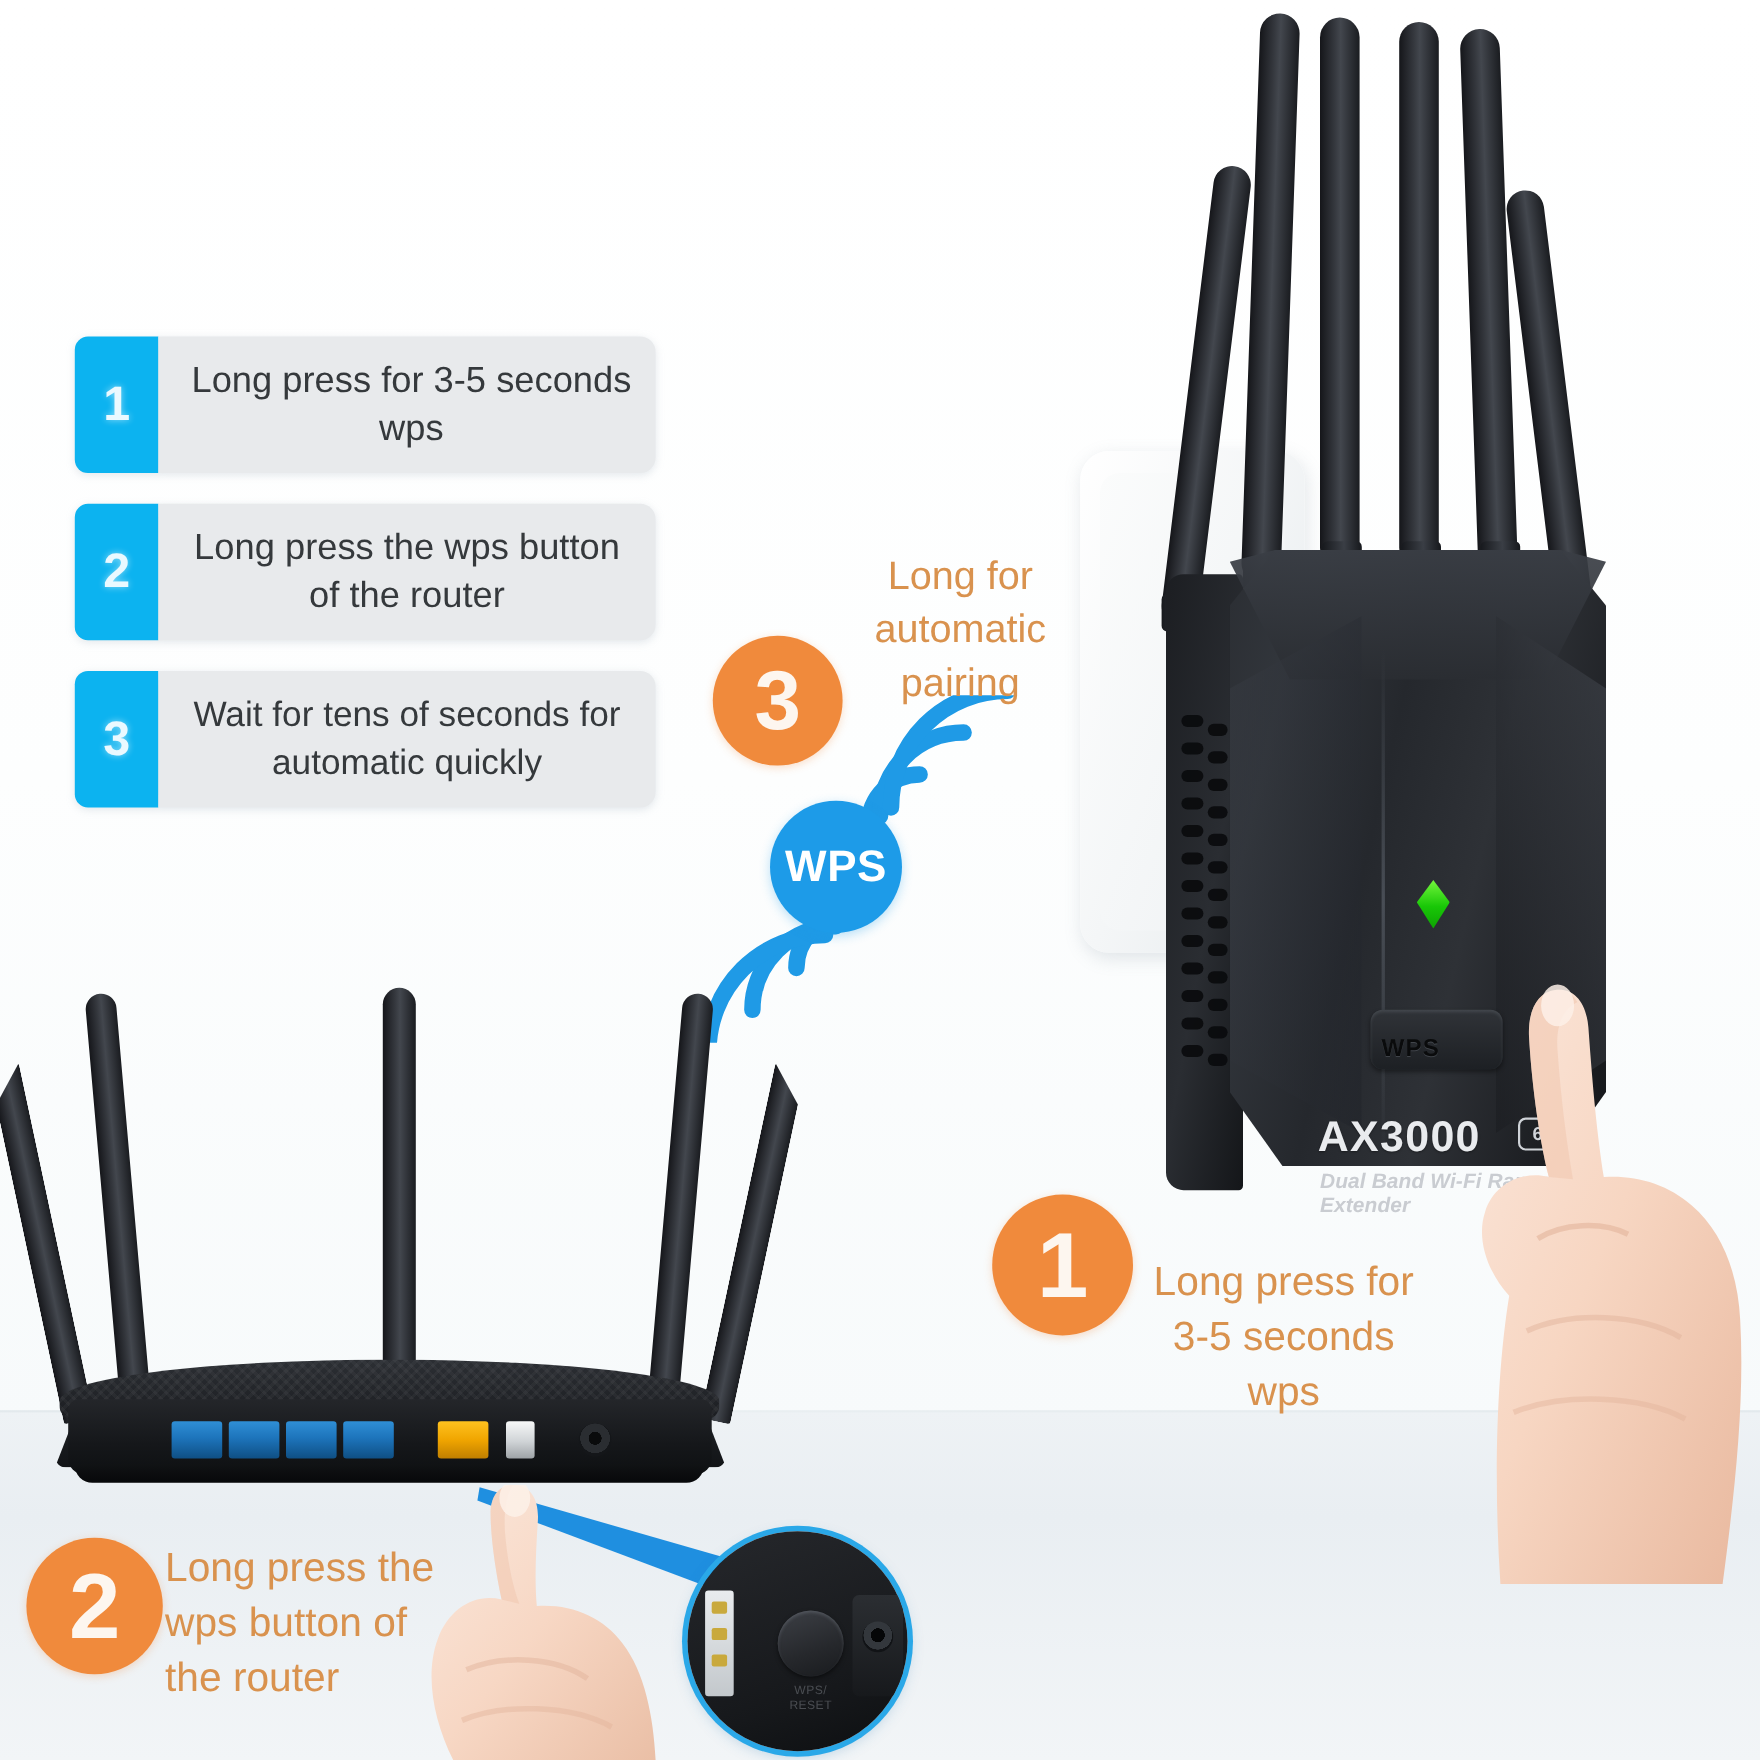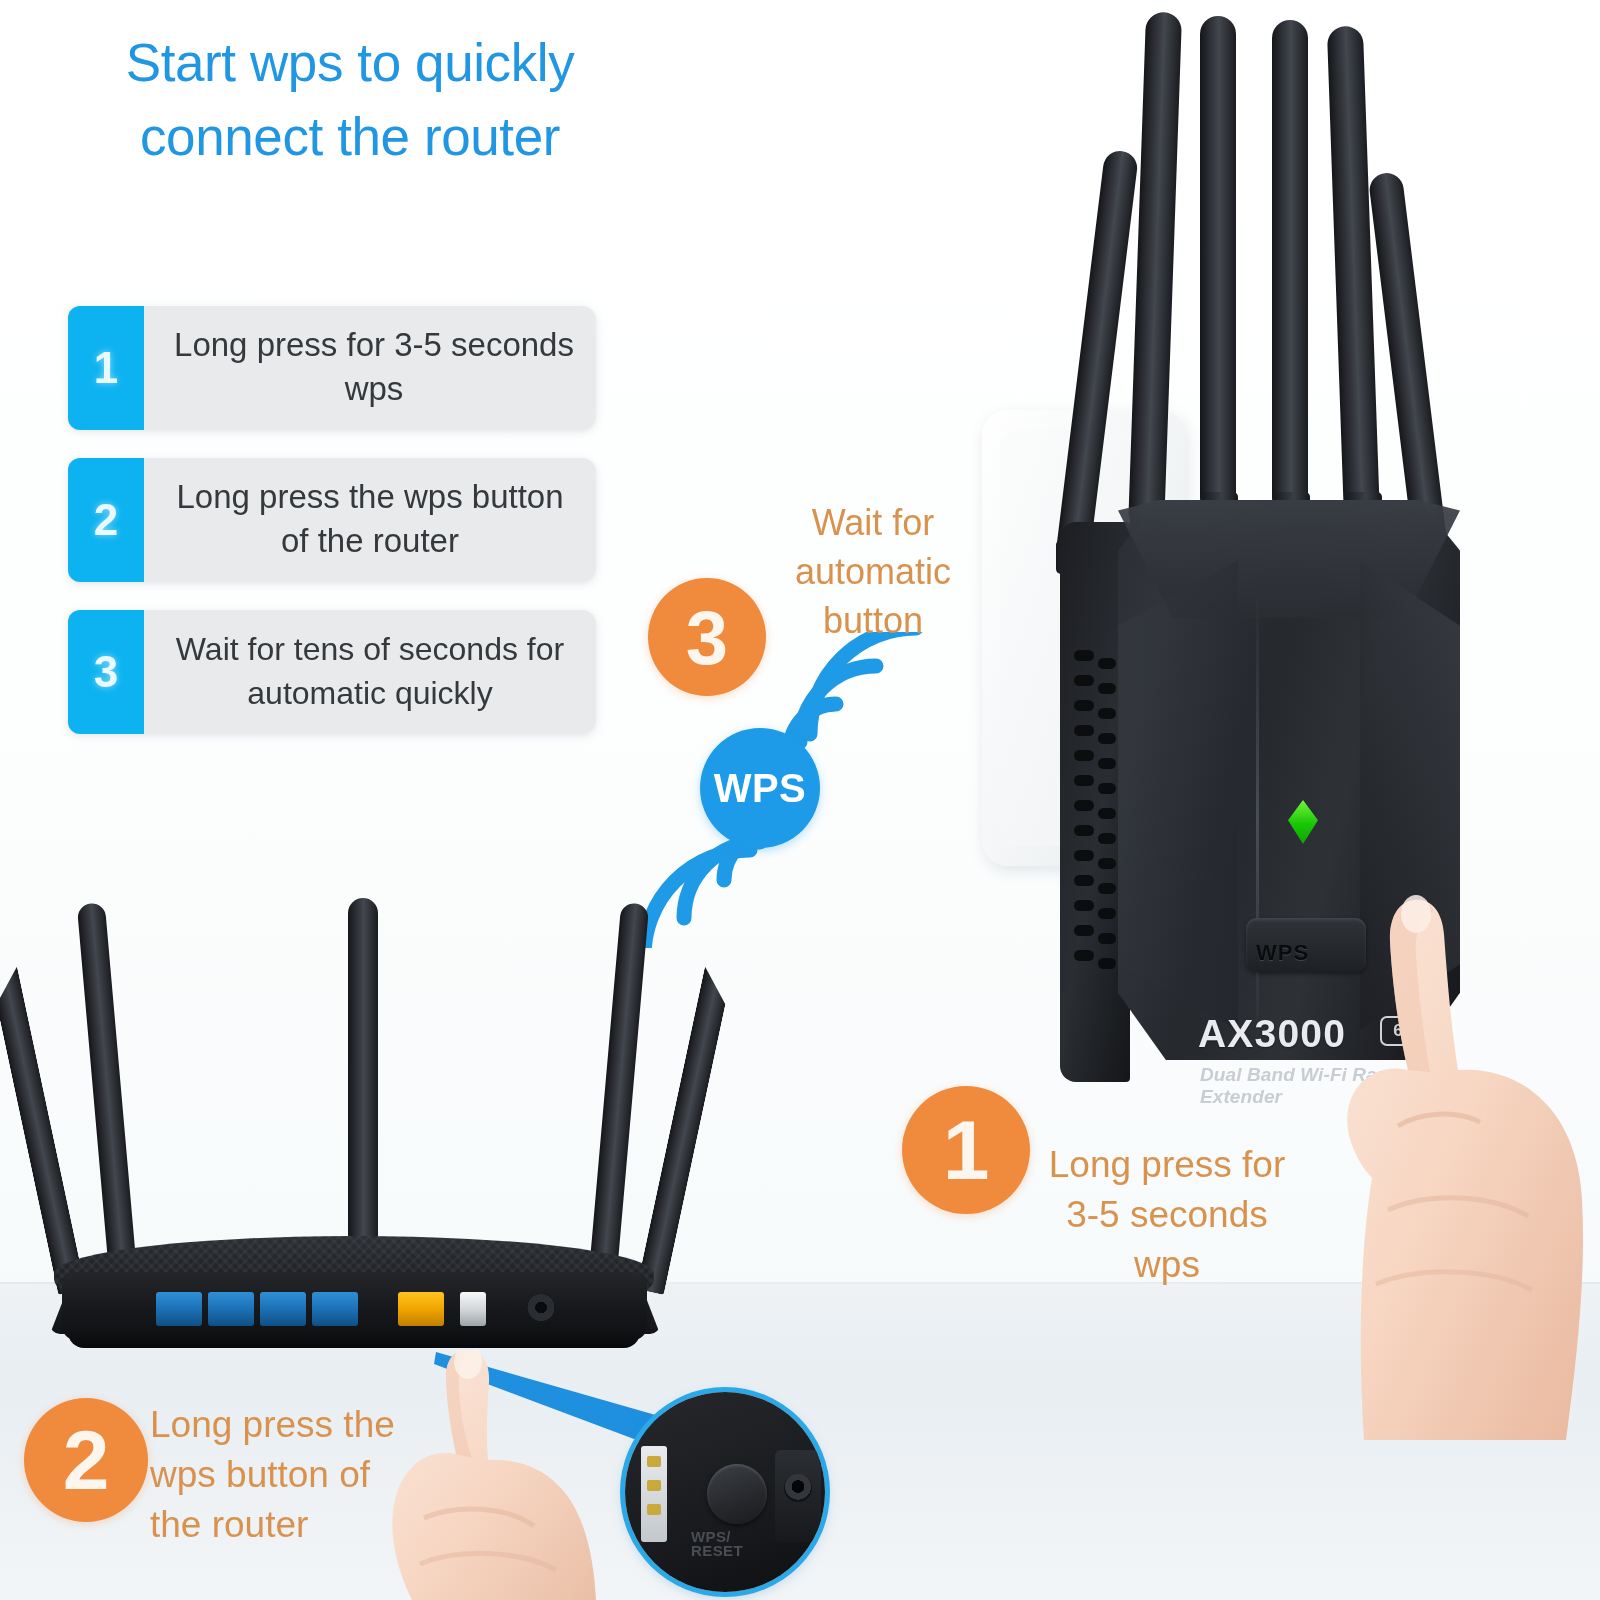--- a/index.html
+++ b/index.html
@@ -236,22 +236,22 @@
     box-shadow:0 0 0 5px #2aa8e8, 0 4px 14px rgba(40,120,180,.34);
     z-index:8;
   }
   .mag-btn {
     position:absolute; left:82px; top:72px; width:60px; height:60px;
     border-radius:50%;
     background:linear-gradient(160deg,#3d4046,#26282c 60%,#191b1e);
     box-shadow:inset 0 2px 3px rgba(160,168,178,.25), 0 2px 4px rgba(0,0,0,.5);
   }
   .mag-lbl {
-    position:absolute; left:66px; top:138px; width:92px; text-align:left;
-    color:#4a4d52; font-size:15px; font-weight:700; line-height:14px; letter-spacing:.4px;
+    position:absolute; left:66px; top:138px; width:92px; text-align:center;
+    color:#4a4d52; font-size:11px; font-weight:400; line-height:14px; letter-spacing:.4px;
   }
   .mag-strip {
     position:absolute; left:16px; top:54px; width:26px; height:96px;
     background:linear-gradient(180deg,#e9ecee,#c3c8cc);
     border-radius:3px;
   }
   .mag-usb { position:absolute; width:14px; height:11px; left:6px; background:#c9a93c; border-radius:2px; }
   .mag-pwr {
     position:absolute; left:150px; top:58px; width:46px; height:92px;
     background:linear-gradient(180deg,#2b2e32,#17191c);
@@ -269,21 +269,20 @@
 </style>
 </head>
 <body>
 
 <div id="stage">
 
   <div class="bg-upper"></div>
   <div class="bg-table-edge"></div>
   <div class="bg-table"></div>
 
-  <div class="headline">Start wps to quickly connect the router</div>
 
   <div class="steps">
 
     <div class="step step-1">
       <div class="step-num">1</div>
       <div class="step-body">Long press for 3-5 seconds wps</div>
     </div>
 
     <div class="step step-2">
       <div class="step-num">2</div>
@@ -462,21 +461,21 @@
              C163 2 170 14 169 32 C167 62 166 88 168 110
              C200 108 228 120 246 144 C266 170 274 210 276 250 Z" fill="url(#skinL)"></path>
     <path d="M136 104 C130 76 126 46 126 26 C126 10 134 0 146 0
              C140 10 138 24 139 42 C141 68 146 92 152 108 Z" fill="#f0c5ad" opacity=".5"></path>
     <path d="M104 168 C136 154 186 156 214 176" stroke="#e2b49b" stroke-width="5" fill="none" opacity=".5"></path>
     <path d="M100 214 C138 198 200 200 236 220" stroke="#e2b49b" stroke-width="5" fill="none" opacity=".45"></path>
     <ellipse cx="148" cy="12" rx="14" ry="17" fill="#fdf1e9" opacity=".85"></ellipse>
   </svg>
 
   <div class="circ circ-3">3</div>
-  <div class="ocap cap-3">Wait for automatic button</div>
+  <div class="ocap cap-3">Long for automatic pairing</div>
 
   <div class="circ circ-1">1</div>
   <div class="ocap cap-1">Long press for 3-5 seconds wps</div>
 
   <div class="circ circ-2">2</div>
   <div class="ocap cap-2">Long press the wps button of the router</div>
 
 </div>
 
 </body></html>

